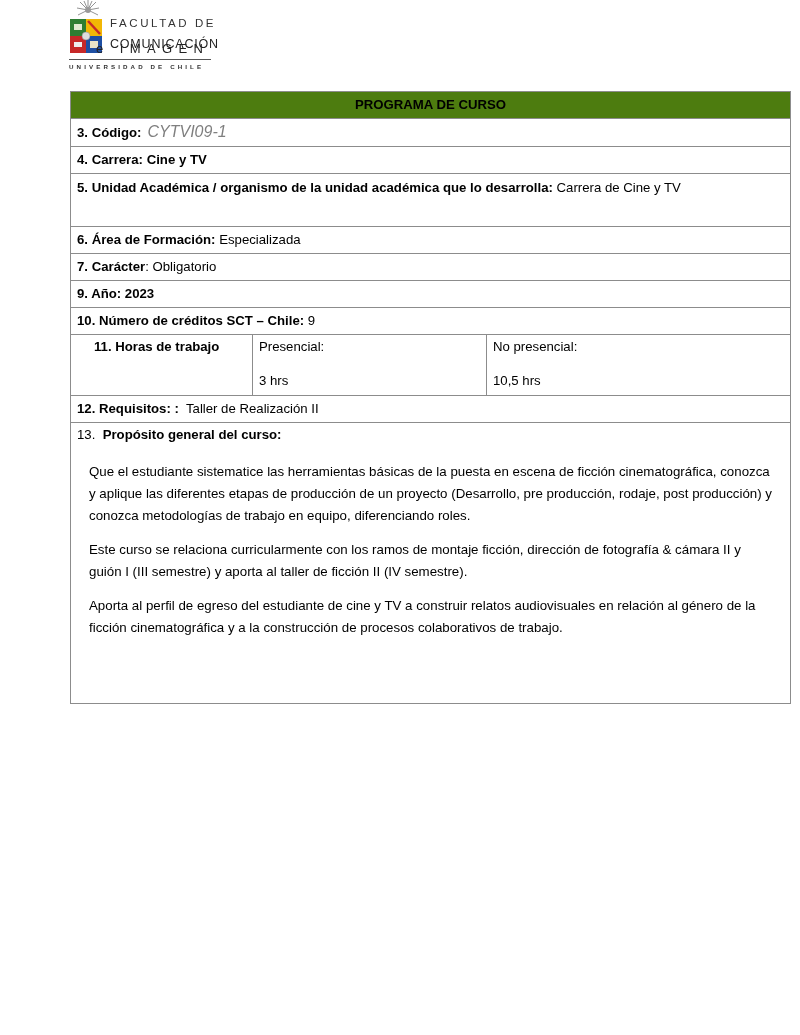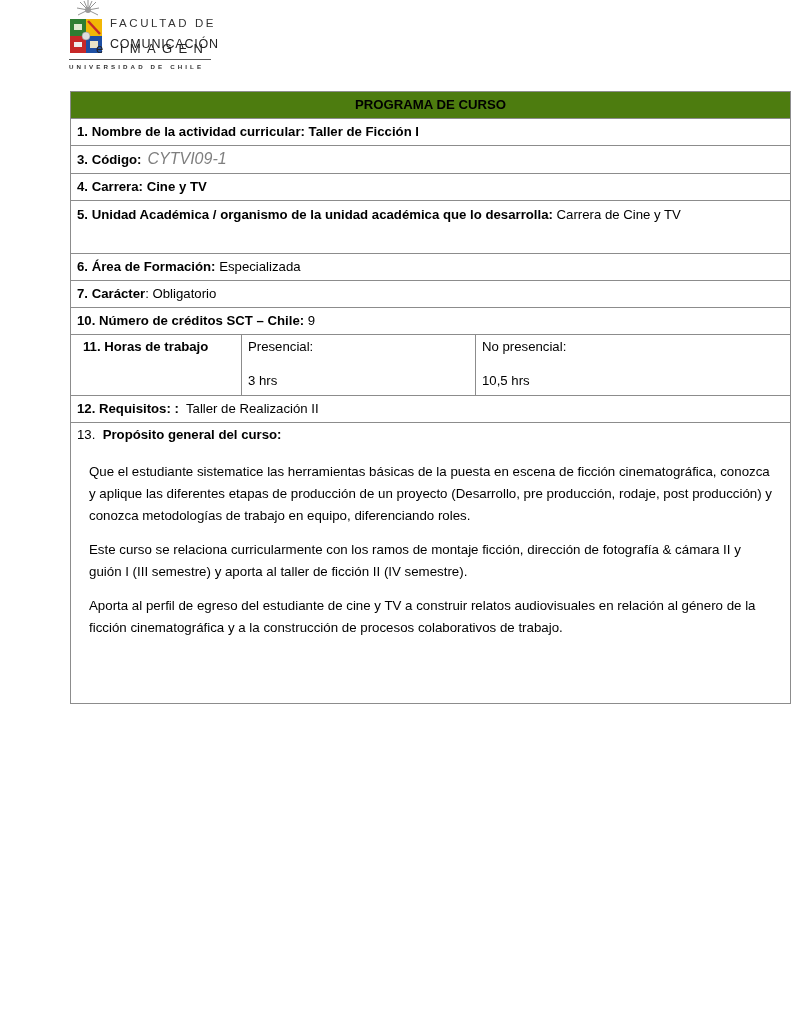--- a/index.html
+++ b/index.html
@@ -13,21 +13,21 @@
   .logo .rule { position:absolute; left:1px; top:59px; width:142px; height:1px; background:#555; }
   .logo .uni { position:absolute; left:1px; top:63px; font-size:6.2px; letter-spacing:3.1px; font-weight:bold; color:#333; white-space:nowrap; }
 
   table.prog { position:absolute; left:70px; top:91px; width:721px; border-collapse:collapse; font-size:13.2px; }
   table.prog td { border:1px solid #8c8c8c; padding:0 6px; vertical-align:top; }
   .hdr td { background:#4d7c0f; text-align:center; font-weight:bold; height:26px; line-height:26px; }
   .r td { height:26px; line-height:26px; }
   .r5 td { height:52px; line-height:28px; padding-left:9px; }
   .code { font-family:"Liberation Sans", sans-serif; font-style:italic; color:#7f7f7f; font-size:16px; margin-left:6px; }
   .hours td { height:60px; padding-top:2px; line-height:24px; }
-  .hours .lbl { padding-left:12px;margin-top:9px; }
+  .hours .lbl { padding-left:23px;margin-top:9px; }
   .hours .v { margin-top:10px; display:block; }
   .r12 td { height:26px; line-height:26px; padding-left:9px; }
   .purpose td { height:280px; padding-top:3px; }
   .purpose p { margin:12px; font-size:13.3px; line-height:22px; }
   .purpose .p1 { margin-top:14px; }
   .purpose .p2 { margin-top:12px; }
   .purpose .p3 { margin-top:12px; }
   b { font-weight:bold; }
   i { font-style:italic; }
 </style>
@@ -66,36 +66,36 @@
   <div class="rule"></div>
   <div class="uni">UNIVERSIDAD DE CHILE</div>
 </div>
 
 <table class="prog">
   <tbody>
       <tr class="hdr">
     <td colspan="3">PROGRAMA DE CURSO</td>
   </tr>
   <tr class="r">
-    <td colspan="3"><b>1. Nombre de la actividad curricular:</b><b> Taller de Ficción I</b></td>
-  </tr>
-  <tr class="r">
     <td colspan="3"><b>3. Código:</b><span class="code">CYTVI09-1</span></td>
   </tr>
   <tr class="r">
     <td colspan="3"><b>4. Carrera: Cine y TV</b></td>
   </tr>
   <tr class="r5">
     <td colspan="3"><b>5. Unidad Académica / organismo de la unidad académica que lo desarrolla:</b><span> Carrera de Cine y TV</span></td>
   </tr>
   <tr class="r">
     <td colspan="3"><b>6. Área de Formación:</b><span> Especializada</span></td>
   </tr>
   <tr class="r">
     <td colspan="3"><b>7. Carácter</b><span>:</span><span> Obligatorio</span></td>
+  </tr>
+  <tr class="r">
+    <td colspan="3"><b>9. Año: 2023</b></td>
   </tr>
   <tr class="r">
     <td colspan="3"><b>10. Número de créditos SCT – Chile:</b><span> 9</span></td>
   </tr>
   <tr class="hours">
     <td class="lbl" style="width:152px"><b>11. Horas de trabajo</b></td>
     <td style="width:221px">
       <span>Presencial:</span>
       <span class="v">3 hrs</span>
     </td>

